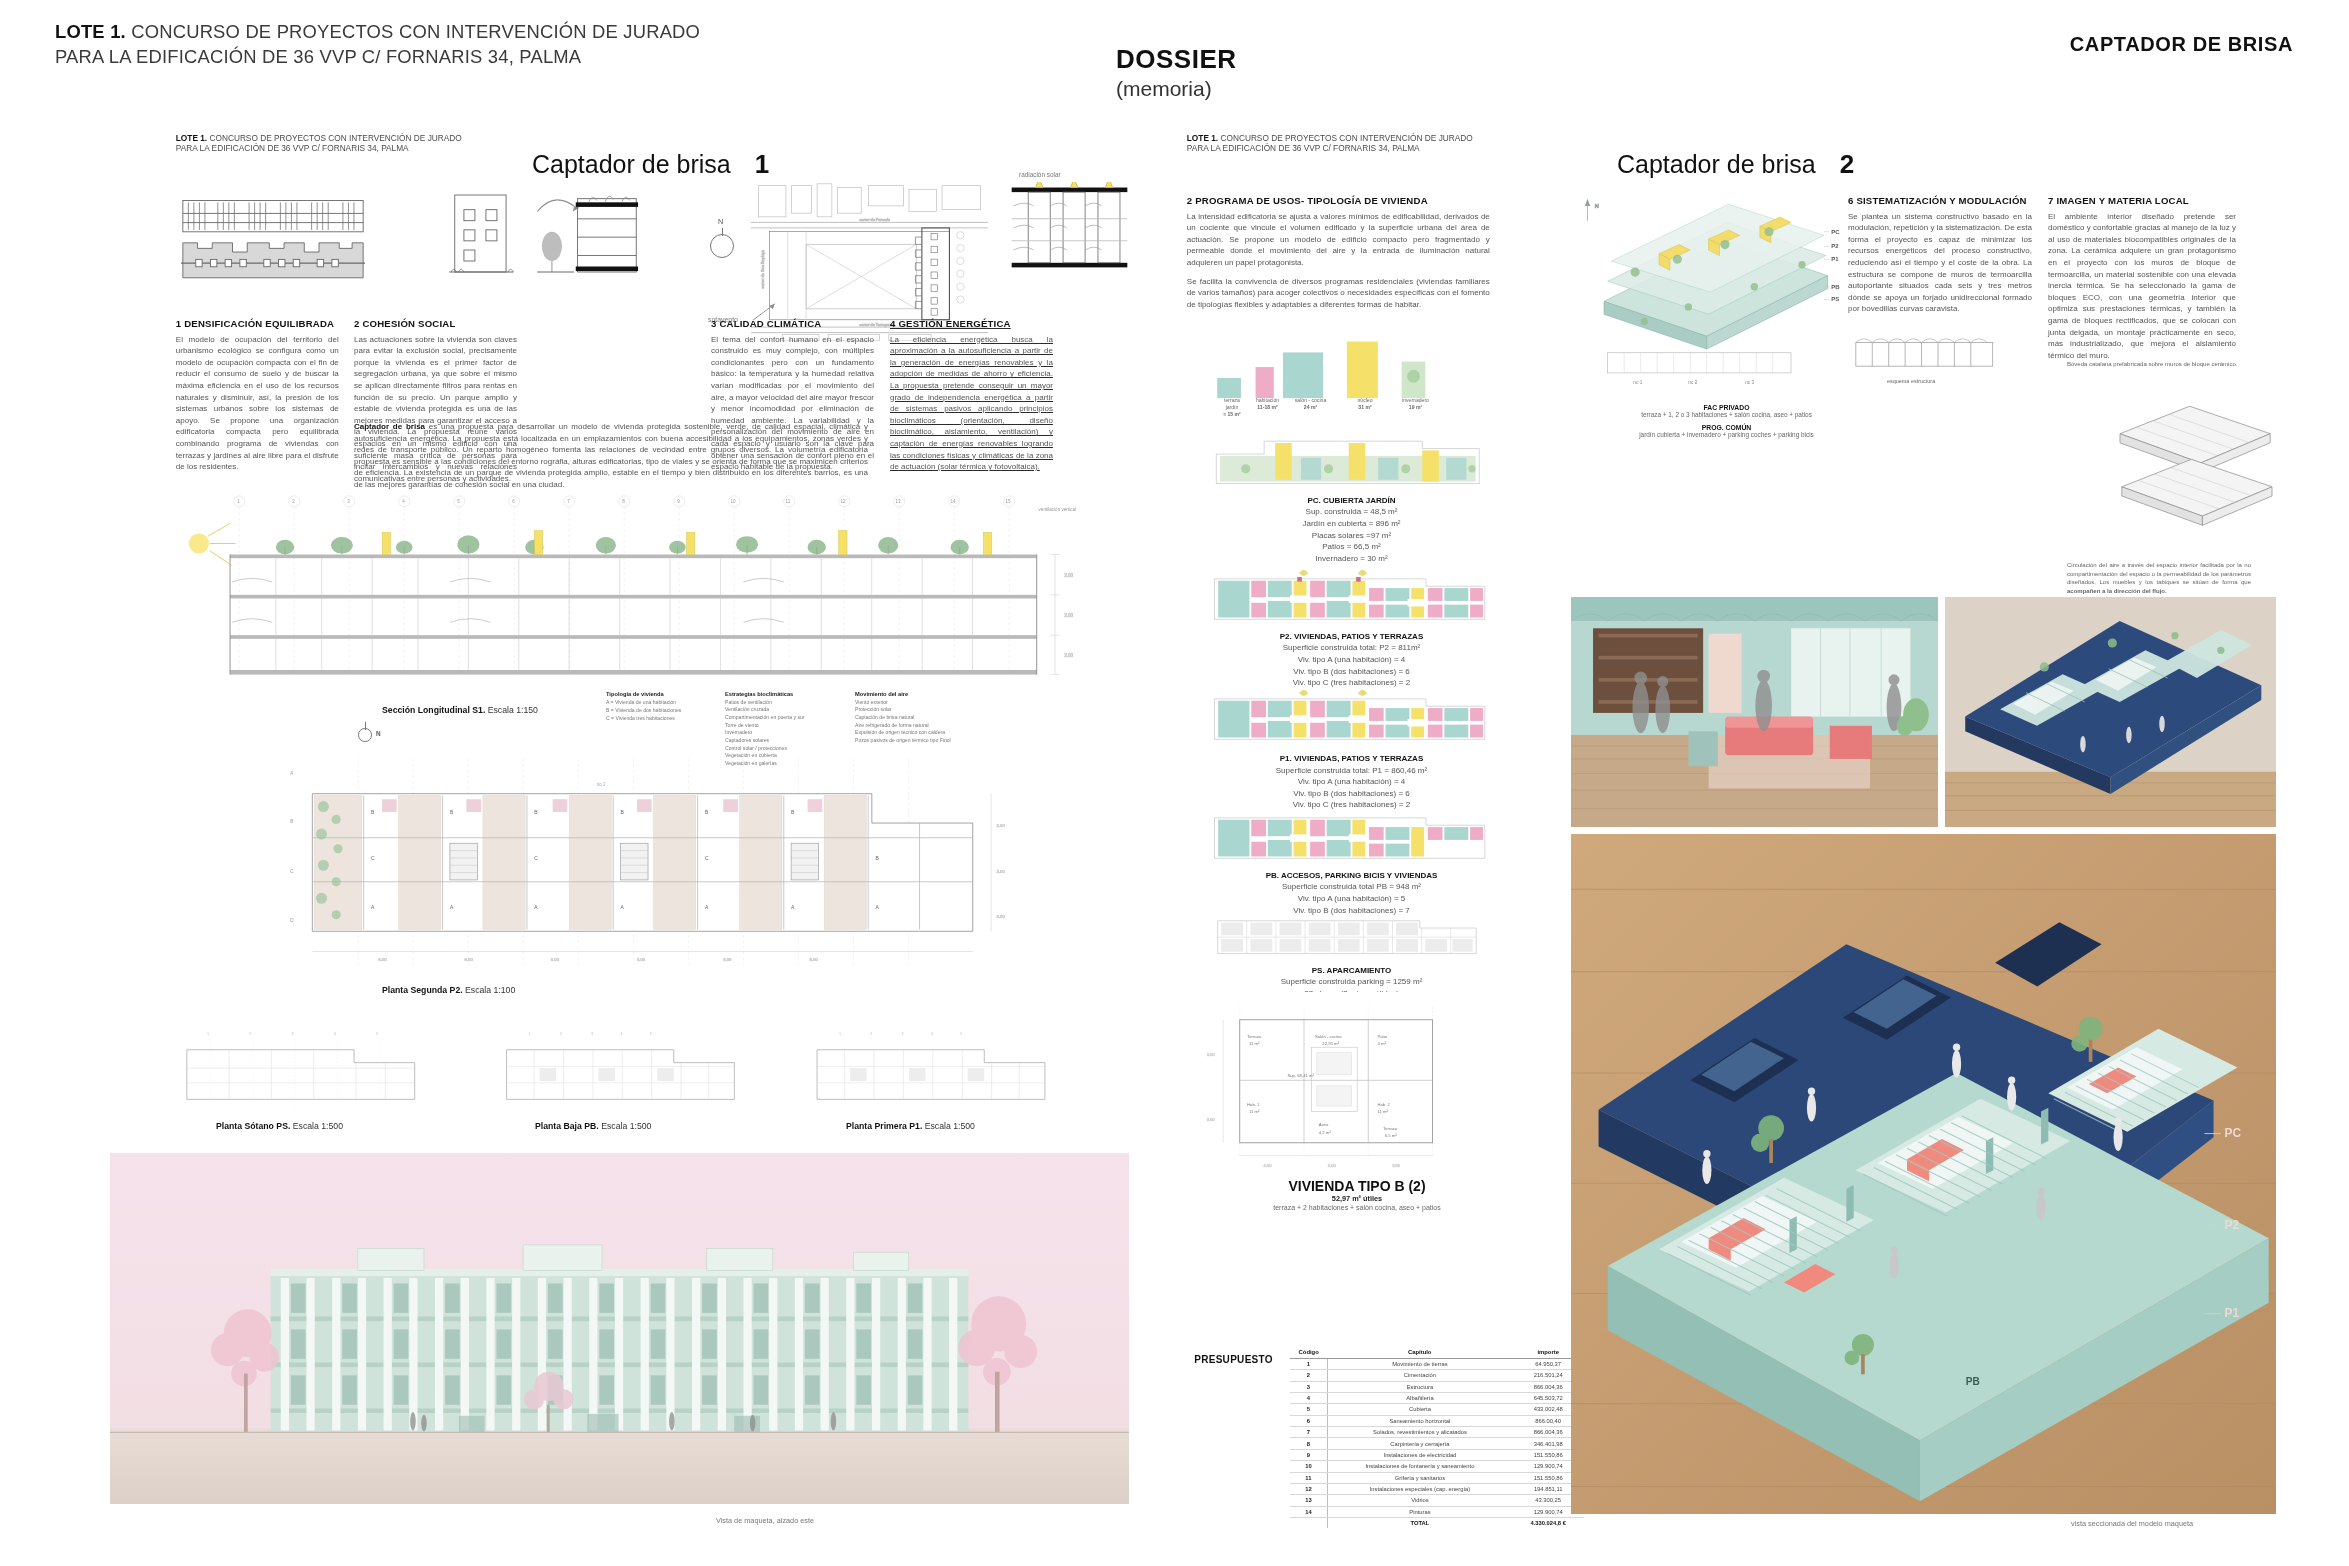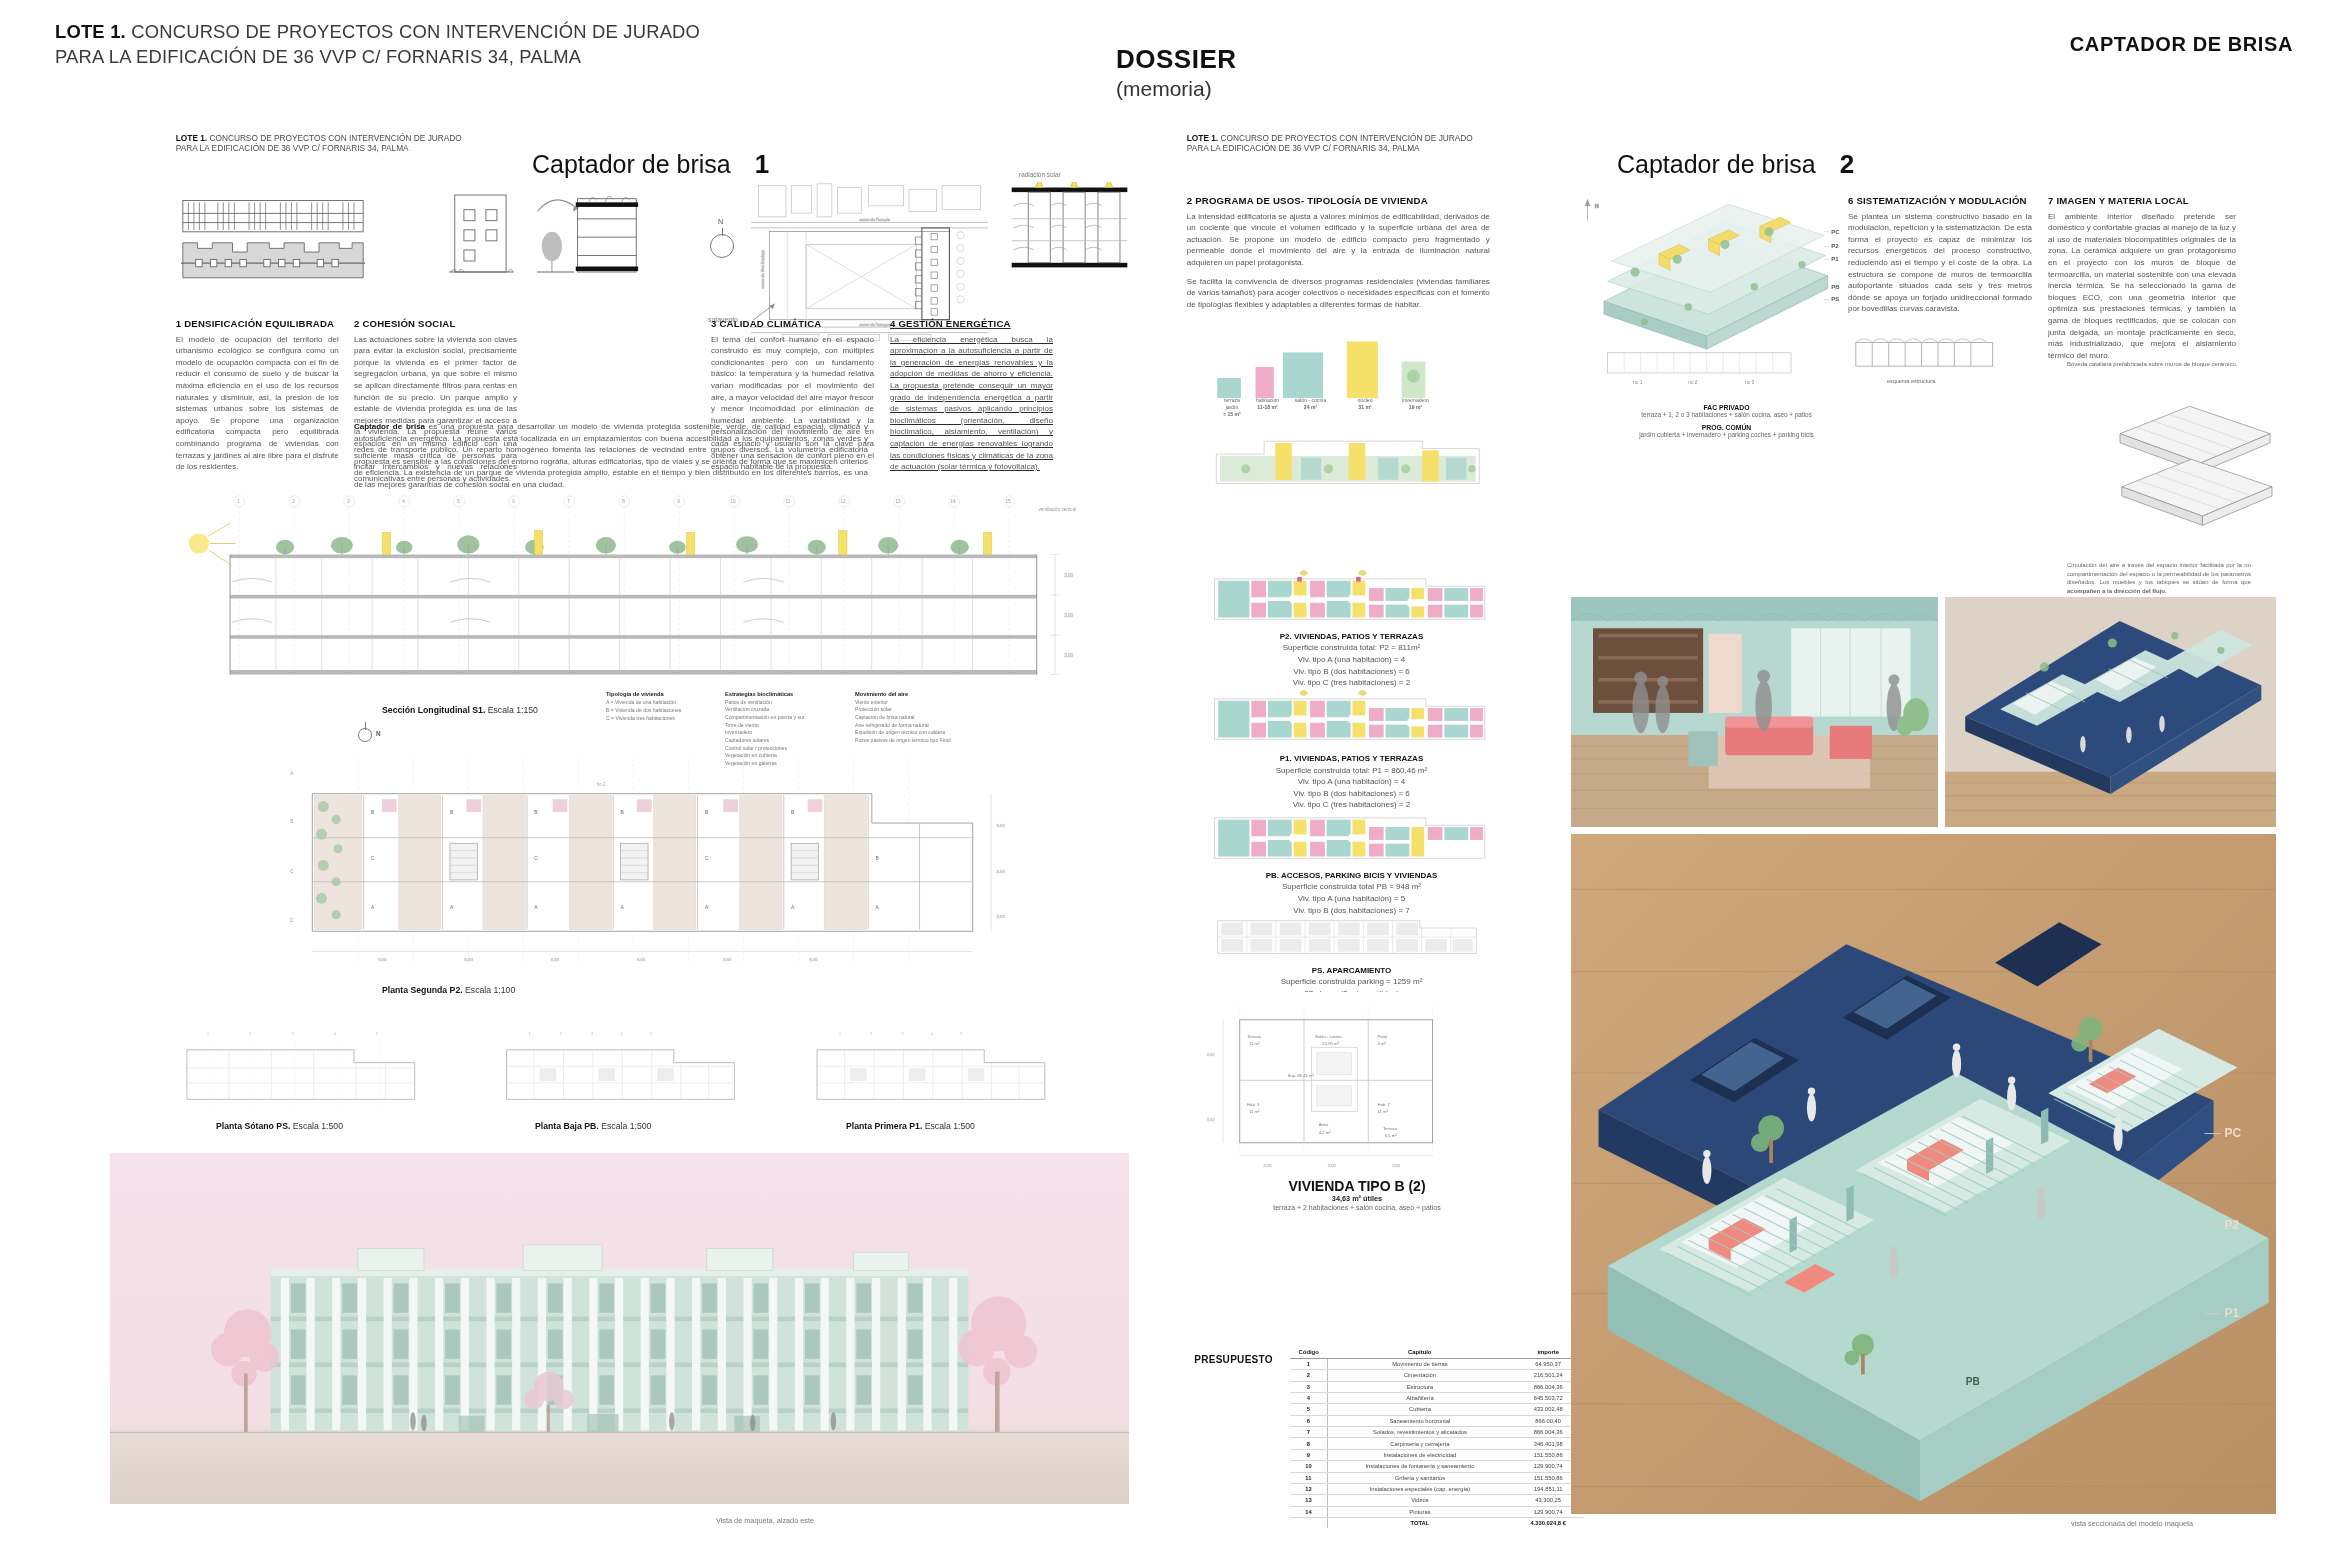--- a/index.html
+++ b/index.html
@@ -988,20 +988,28 @@
           <rect x="184" y="28" width="22" height="24"></rect>
         <rect x="258" y="28" width="22" height="24"></rect>
       </g>
       <g fill="#9cc995" opacity=".7">
         <circle cx="40" cy="40" r="5"></circle>
           <circle cx="130" cy="40" r="5"></circle>
         <circle cx="214" cy="40" r="5"></circle>
           <circle cx="286" cy="40" r="4"></circle>
       </g>
     </svg>
+    <div class="plan-cap" style="margin-top:2.8px;">
+      <div class="ph">PC. CUBIERTA JARDÍN</div>
+      <div>Sup. construida = 48,5 m²</div>
+      <div>Jardín en cubierta = 896 m²</div>
+      <div>Placas solares =97 m²</div>
+      <div>Patios = 66,5 m²</div>
+      <div>Invernadero = 30 m²</div>
+    </div>
   </div>
 
   <div class="planstrip" style="left:24px;top:435px;width:285px;">
     <svg width="285" height="61" viewBox="0 0 310 66">
       <path d="M6,16 L6,60 L300,60 L300,24 L236,24 L236,16 Z" fill="#fff" stroke="#c9c9c9" stroke-width=".8"></path>
       <g fill="#a9d6cf">
         <rect x="10" y="18" width="34" height="40"></rect>
           <rect x="64" y="18" width="26" height="18"></rect>
         <rect x="64" y="40" width="26" height="18"></rect>
           <rect x="128" y="18" width="26" height="18"></rect>
@@ -1227,21 +1235,21 @@
           <text x="136" y="190">3.00</text>
           <text x="206" y="190">3.00</text>
         <line x1="22" y1="30" x2="22" y2="164"></line>
         <text x="4" y="70">3.00</text>
           <text x="4" y="140">3.00</text>
       </g>
     </svg>
   </div>
   <div style="position:absolute;left:39px;top:1049px;width:266px;text-align:center;">
     <div style="font-size:14px;font-weight:bold;color:#111;">VIVIENDA TIPO B (2)</div>
-    <div style="font-size:7.3px;font-weight:bold;color:#222;">34,63 m² útiles</div>
+    <div style="font-size:7.3px;font-weight:bold;color:#222;">52,97 m² útiles</div>
     <div style="font-size:7px;color:#666;margin-top:0.9px;">terraza  +  2 habitaciones  +  salón cocina, aseo  +  patios</div>
   </div>
 
   <div class="budget-wrap">
     <div class="budget-label">PRESUPUESTO</div>
     <table class="budget">
       <thead>
         <tr>
           <th>Código</th>
           <th>Capítulo</th>

